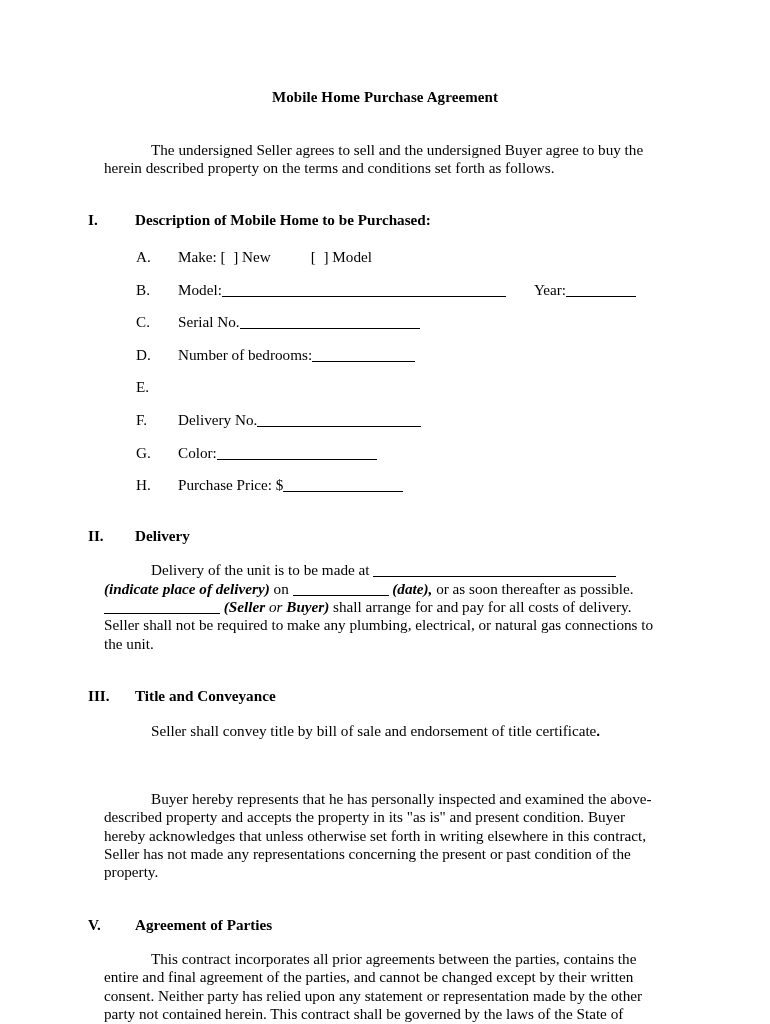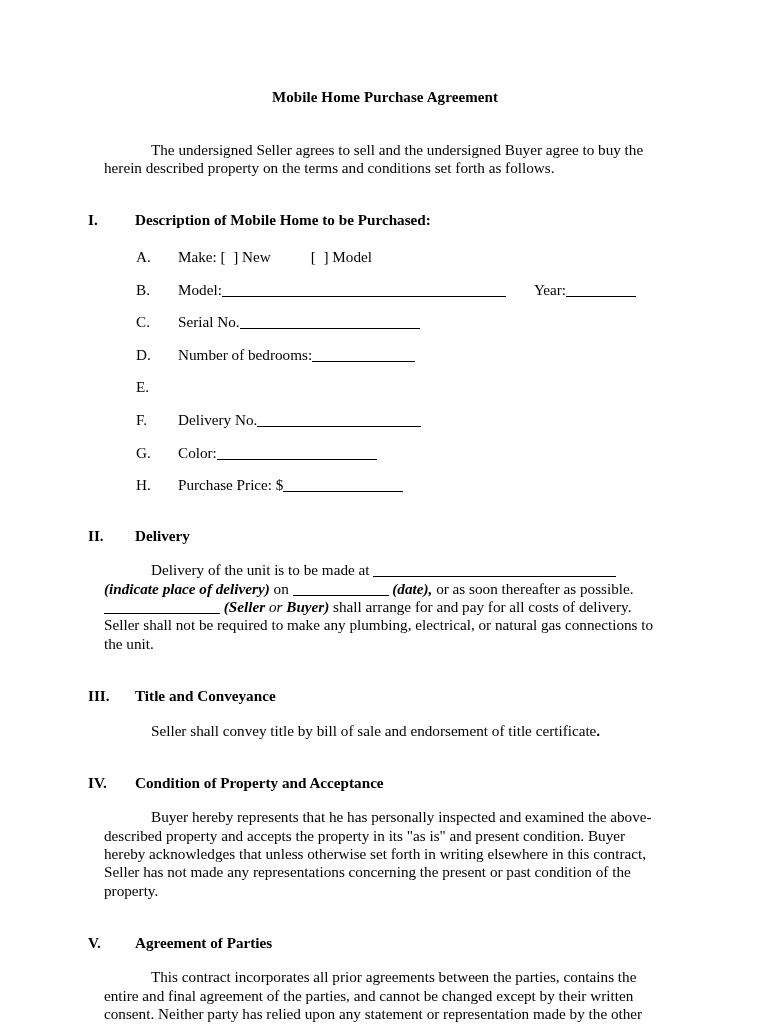--- a/index.html
+++ b/index.html
@@ -179,24 +179,20 @@
     <span class="blank-line"></span>
 
     <div class="section-head">
       <span class="section-num">III.</span>
       <span class="section-title">Title and Conveyance</span>
     </div>
     <p class="para indent-first"><span>Seller shall convey title by bill of sale and endorsement of title certificate</span><span class="b">.</span></p>
 
     <span class="blank-line"></span>
 
-    <div class="section-head">
-      <span class="section-num">IV.</span>
-      <span class="section-title">Condition of Property and Acceptance</span>
-    </div>
     <p class="para indent-first">Buyer hereby represents that he has personally inspected and examined the above-described property and accepts the property in its "as is" and present condition.  Buyer hereby acknowledges that unless otherwise set forth in writing elsewhere in this contract, Seller has not made any representations concerning the present or past condition of the property.</p>
 
     <span class="blank-line"></span>
 
     <div class="section-head">
       <span class="section-num">V.</span>
       <span class="section-title">Agreement of Parties</span>
     </div>
     <p class="para indent-first"><span>This contract incorporates all prior agreements between the parties, contains the entire and final agreement of the parties, and cannot be changed except by their written consent. Neither party has relied upon any statement or representation made by the other party not contained herein.  This contract shall be governed by the laws of the State of</span> <span class="rule thin" style="width:67px"></span><span>.</span></p>
 

